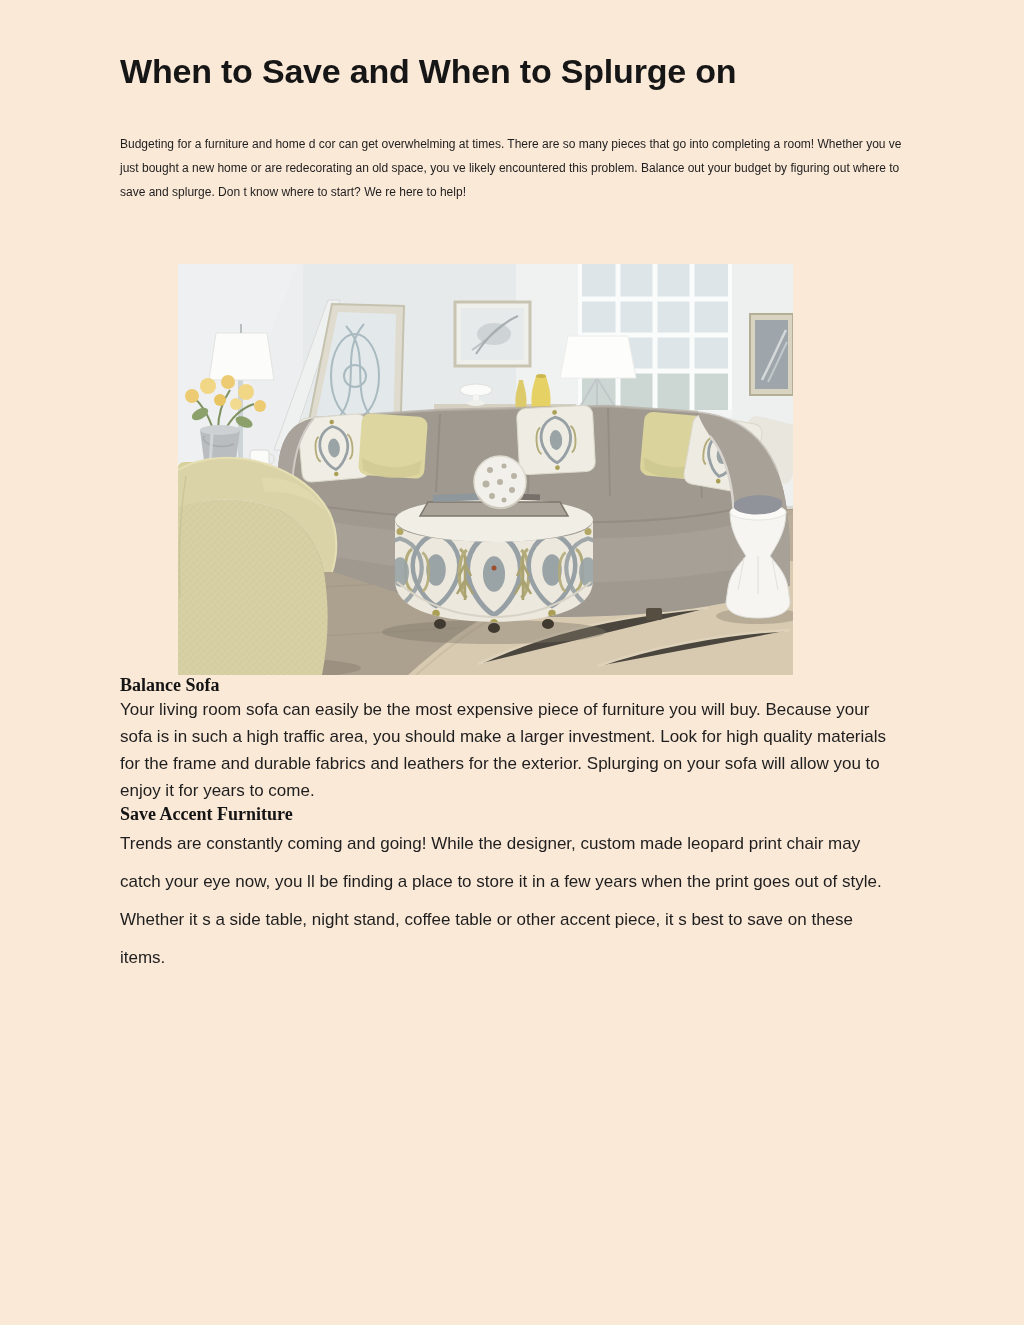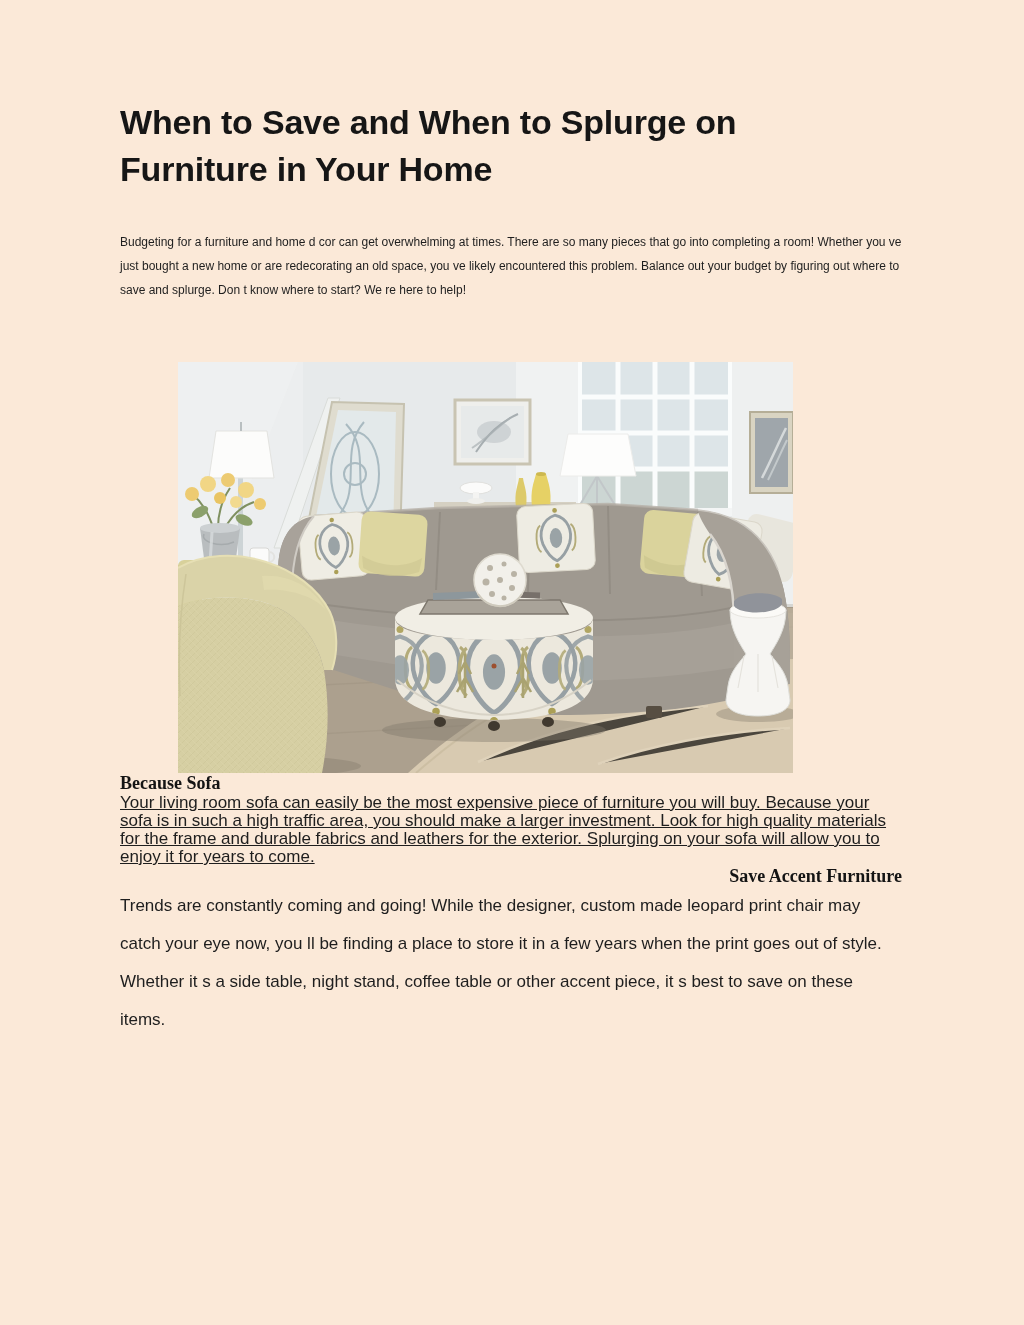--- a/index.html
+++ b/index.html
@@ -8,21 +8,21 @@
     width: 1024px;
     height: 1325px;
     background: #fbe9d8;
     font-family: "Liberation Sans", sans-serif;
     color: #1e1e1e;
     overflow: hidden;
   }
   .page {
     width: 1024px;
     height: 1325px;
-    padding: 99px 122px 0 120px;
+    padding: 48px 122px 0 120px;
   }
   h1.title {
     margin: 0;
     font-size: 34px;
     line-height: 47px;
     font-weight: bold;
     letter-spacing: -0.2px;
     color: #161616;
   }
   h1.title .tline { display: block; }
@@ -44,32 +44,31 @@
     font-weight: bold;
     color: #141414;
     margin: 0;
     line-height: 21px;
   }
   .s1h { margin-top: 27px; }
   p.sec-body {
     font-size: 17px;
     margin: 0;
   }
-  .s1p { line-height: 18px; margin-top: 25px; text-decoration: underline; }
-  .s2h { margin-top: 44px; text-align: right; }
+  .s1p { line-height: 27px; margin-top: 25px; }
+  .s2h { margin-top: 44px; }
   .s2p { line-height: 38px; margin-top: 4px; }
 </style>
 </head>
 <body>
 
 <div class="page">
 
   <h1 class="title">
     <span class="tline">When to Save and When to Splurge on</span>
-    <span class="tline">Furniture in Your Home</span>
   </h1>
 
   <p class="intro">Budgeting for a furniture and home d cor can get overwhelming at times. There are so many pieces that go into completing a room! Whether you ve just bought a new home or are redecorating an old space, you ve likely encountered this problem. Balance out your budget by figuring out where to save and splurge. Don t know where to start? We re here to help!</p>
 
   <figure class="photo">
     <svg viewBox="0 0 615 411" xmlns="http://www.w3.org/2000/svg">
       <defs>
         <g id="ikat-med">
           <path d="M0,-24 C14,-20 18,-6 14,6 C10,16 4,22 0,24 C-4,22 -10,16 -14,6 C-18,-6 -14,-20 0,-24 Z" fill="none" stroke="#97a0a4" stroke-width="3"></path>
           <ellipse rx="6.5" ry="10.5" fill="#9aa3a6"></ellipse>
@@ -331,19 +330,19 @@
         <path d="M0,206 C24,192 58,190 88,200 C116,209 140,226 152,250 C160,268 160,290 154,308 L146,308 C138,270 112,244 76,238 C48,233 20,236 0,244 Z" fill="#dad3a8"></path>
         <path d="M0,244 C20,236 48,233 76,238 C112,244 138,270 146,308 C152,346 150,380 144,411 L0,411 Z" fill="#d6cfa3"></path>
         <path d="M0,244 C20,236 48,233 76,238 C112,244 138,270 146,308 C152,346 150,380 144,411 L0,411 Z" fill="url(#weave)" opacity="0.5"></path>
         <path d="M0,206 C24,192 58,190 88,200 C116,209 140,226 152,250 C160,268 160,290 154,308" fill="none" stroke="#e6dfb4" stroke-width="2"></path>
         <path d="M84,214 C112,212 136,226 148,248 C136,234 110,226 86,228 Z" fill="#e0d9ad" opacity="0.9"></path>
         <path d="M8,212 C2,250 0,292 2,334" fill="none" stroke="#c9c296" stroke-width="1.5" opacity="0.8"></path>
       </g>
     </svg>
   </figure>
 
-  <h3 class="sec-heading s1h">Because Sofa</h3>
+  <h3 class="sec-heading s1h">Balance Sofa</h3>
   <p class="sec-body s1p">Your living room sofa can easily be the most expensive piece of furniture you will buy. Because your sofa is in such a high traffic area, you should make a larger investment. Look for high quality materials for the frame and durable fabrics and leathers for the exterior. Splurging on your sofa will allow you to enjoy it for years to come.</p>
 
   <h3 class="sec-heading s2h">Save Accent Furniture</h3>
   <p class="sec-body s2p">Trends are constantly coming and going! While the designer, custom made leopard print chair may catch your eye now, you ll be finding a place to store it in a few years when the print goes out of style. Whether it s a side table, night stand, coffee table or other accent piece, it s best to save on these items.</p>
 
 </div>
 
 </body></html>

